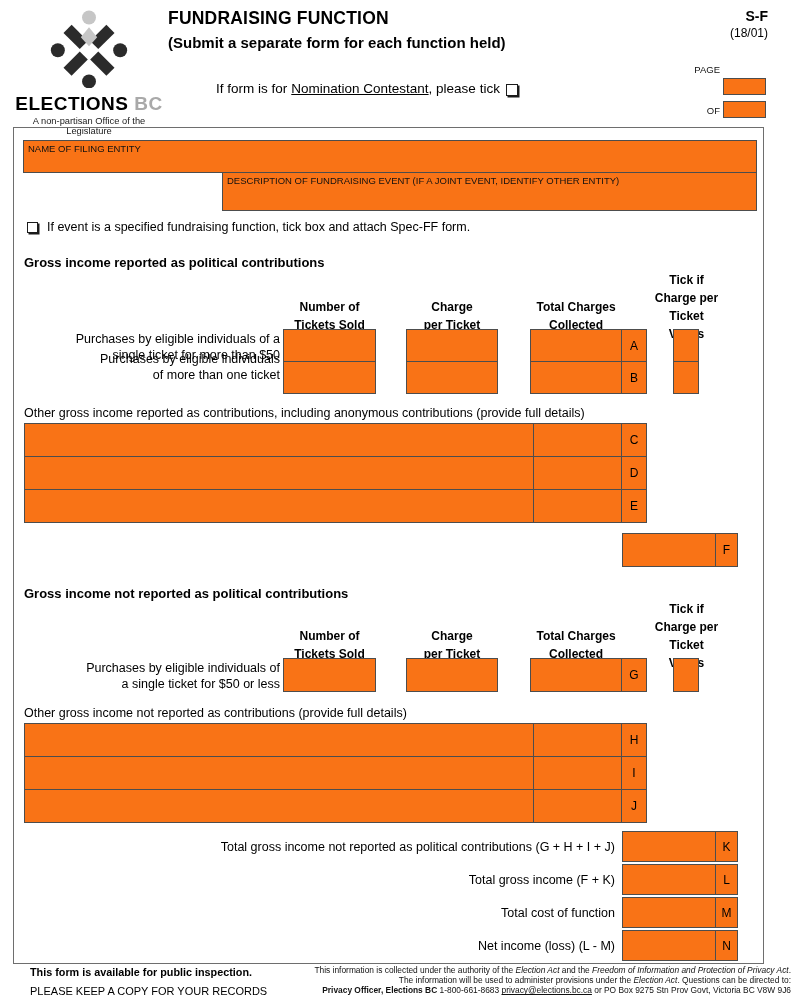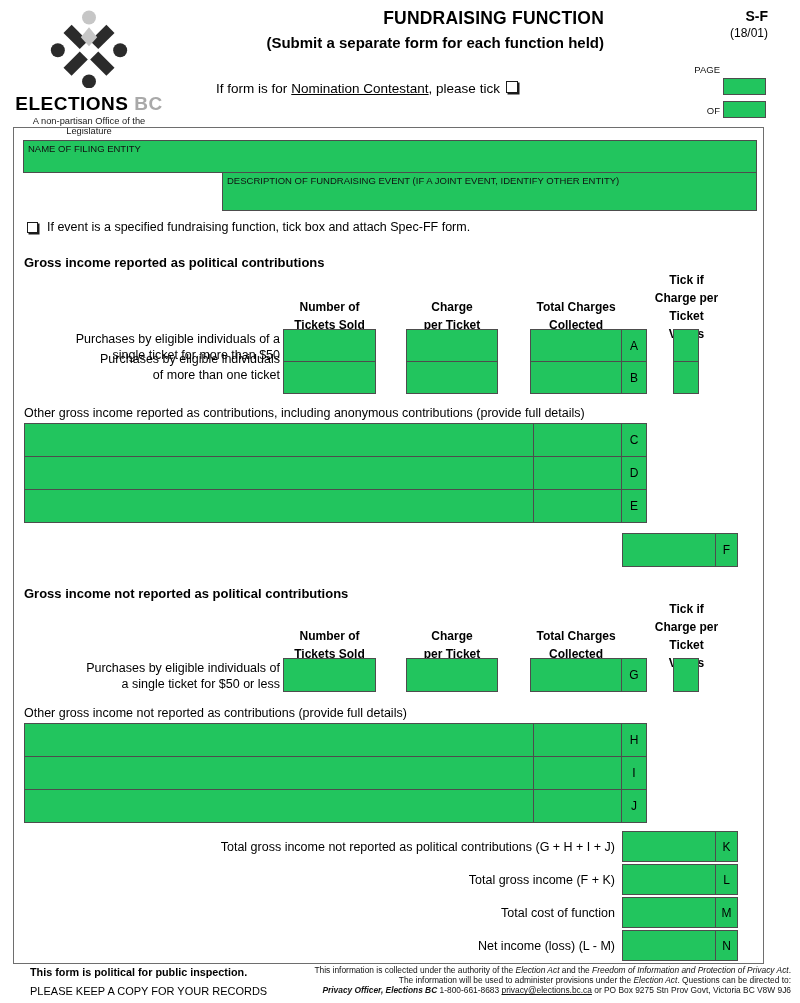--- a/index.html
+++ b/index.html
@@ -9,21 +9,21 @@
     width: 800px; height: 1003px;
     background: #ffffff;
     font-family: "Liberation Sans", sans-serif;
     color: #000;
     overflow: hidden;
     margin: 0 auto;
   }
   .fieldbox {
     position: absolute;
     border: 1px solid #4d4d4d;
-    background: #22c55e;
+    background: #f97316;
   }
   .outerbox {
     position: absolute;
     border: 1.5px solid #6e6e6e;
     background: transparent;
   }
   .tinylabel { font-size: 9.5px; line-height: 11px; padding: 2px 4px; color:#111; }
   .hdr {
     position: absolute;
     font-weight: bold;
@@ -60,50 +60,50 @@
     font-size: 12.5px;
   }
   .chk {
     display: inline-block;
     width: 11px; height: 11px;
     border: 1.5px solid #1b1b1b;
     box-shadow: 1.5px 1.5px 0 #1b1b1b;
     background: #fff;
     flex: none;
   }
-  .titleblock { position: absolute; left: 168px; top: 8px; width: 436px; text-align: right; }
+  .titleblock { position: absolute; left: 168px; top: 8px; width: 436px; text-align: left; }
   .title { font-size: 17.5px; font-weight: bold; letter-spacing: .2px; }
   .subtitle { font-size: 15px; font-weight: bold; margin-top: 5px; }
   .formcode { position: absolute; right: 32px; top: 8px; text-align: right; }
   .formcode .code { font-size: 14px; font-weight: bold; }
   .formcode .rev { font-size: 12px; margin-top: 2px; }
   .nomline {
     position: absolute; left: 216px; top: 81px;
     font-size: 13.5px;
-    display: flex; align-items: flex-start; gap: 6px;
+    display: flex; align-items: flex-end; gap: 6px;
   }
   .nomline .u { text-decoration: underline; }
   .pagelbl { position: absolute; font-size: 9.5px; text-align: right; width: 34px; color:#111; }
   .logoblock { position: absolute; left: 10px; top: 6px; width: 158px; text-align: center; }
   .wordmark { font-size: 19px; font-weight: bold; letter-spacing: .5px; margin-top: 1px; }
   .wordmark .bc { color: #a9a9a9; }
   .tagline { font-size: 9.3px; margin-top: 1px; color:#1a1a1a; }
   .specline {
     position: absolute; left: 27px; top: 220px;
     display: flex; align-items: center; gap: 9px;
     font-size: 12.5px;
   }
   .foot-left-bold { position: absolute; left: 30px; top: 966px; font-size: 10.8px; font-weight: bold; }
   .foot-left-reg  { position: absolute; left: 30px; top: 985px; font-size: 11px; }
   .privacy {
     position: absolute; right: 9px; top: 965px; width: 498px;
     text-align: right; font-size: 8.4px; line-height: 10.2px; color:#111;
   }
   .privacy i { font-style: italic; }
-  .privacy b { font-weight: bold; font-style: italic; }
+  .privacy b { font-weight: bold; }
   .privacy .email { text-decoration: underline; text-align: center; }
 </style>
 </head>
 <body>
 
 <div class="page">
 
   <div class="logoblock">
     <svg width="100" height="82" viewBox="0 0 100 100">
       <g transform="translate(50,54)">
@@ -282,21 +282,21 @@
     <div class="amount"></div>
     <div class="lcell letter" style="width:22px;">M</div>
   </div>
 
   <div class="totlabel" style="left:130px; top:930px; width:485px; height:31px;">Net income (loss) (L - M)</div>
   <div class="fieldbox split" style="left:622px; top:930px; width:116px; height:31px;">
     <div class="amount"></div>
     <div class="lcell letter" style="width:22px;">N</div>
   </div>
 
-  <div class="foot-left-bold">This form is political for public inspection.</div>
+  <div class="foot-left-bold">This form is available for public inspection.</div>
   <div class="foot-left-reg">PLEASE KEEP A COPY FOR YOUR RECORDS</div>
 
   <div class="privacy">
     <span>This information is collected under the authority of the </span><i>Election Act</i><span> and the </span><i>Freedom of Information and Protection of Privacy Act</i><span>.</span><br>
     <span>The information will be used to administer provisions under the </span><i>Election Act</i><span>. Questions can be directed to:</span><br>
     <b>Privacy Officer, Elections BC</b><span> 1-800-661-8683 </span><span class="email">privacy@elections.bc.ca</span><span> or PO Box 9275 Stn Prov Govt, Victoria BC V8W 9J6</span>
   </div>
 
 </div>
 

